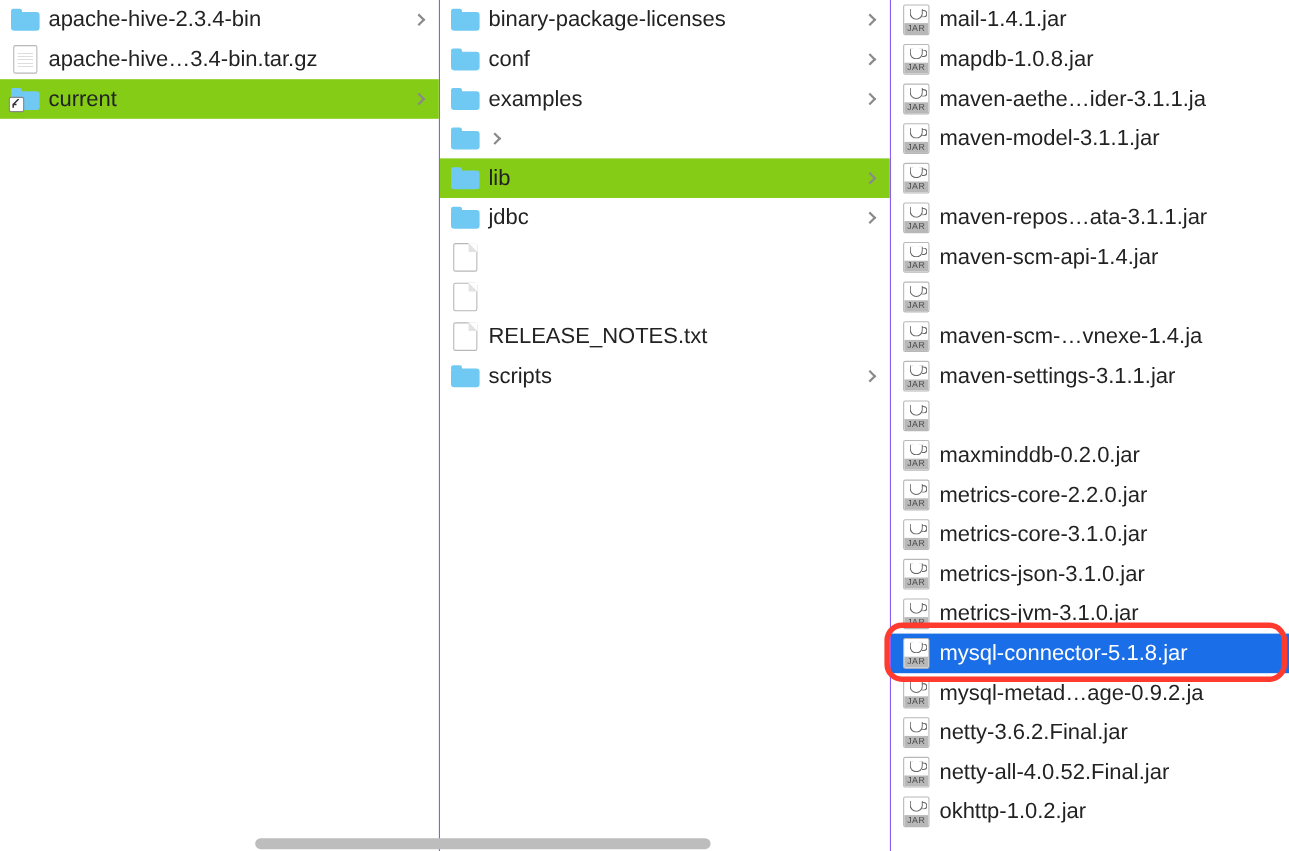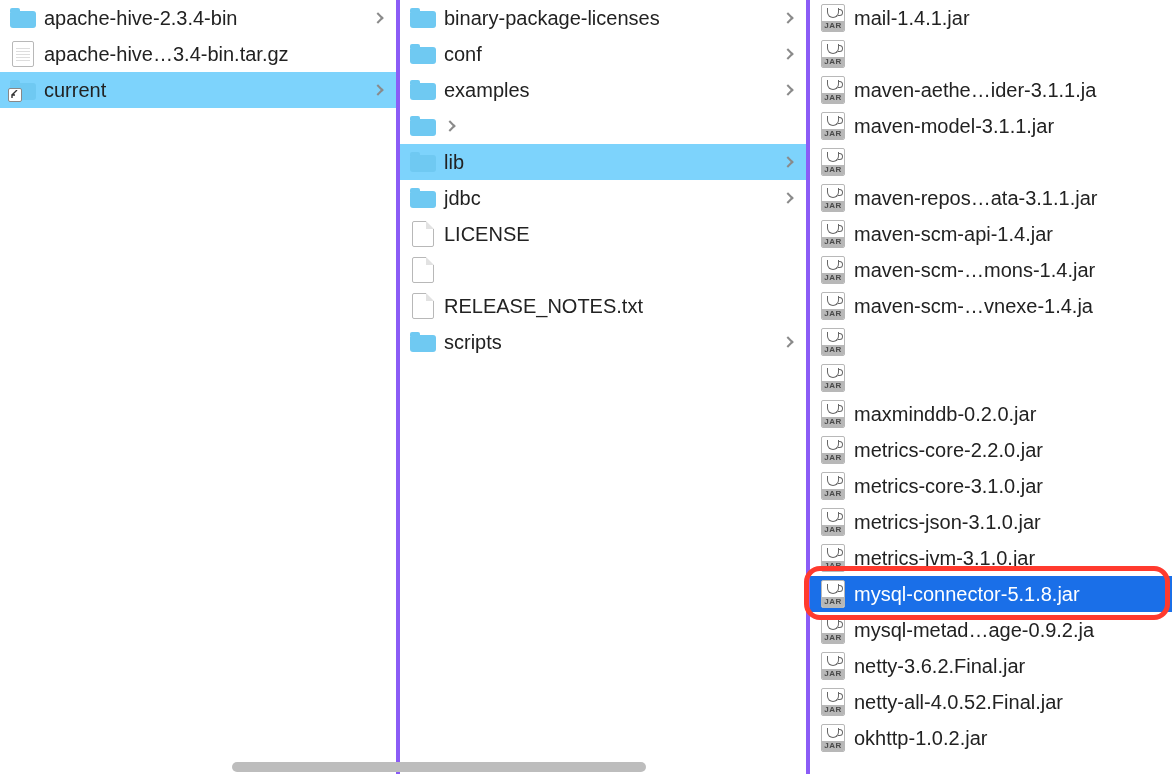--- a/index.html
+++ b/index.html
@@ -13,21 +13,21 @@
   }
   .columns {
     display: flex;
     flex-direction: row;
     width: 100%;
     height: 100%;
   }
   .col {
     flex: 0 0 auto;
     height: 100%;
-    border-right: 4px solid #8b5cf6;
+    border-right: 1px solid #8b5cf6;
     overflow: hidden;
     position: relative;
   }
   .col1 { width: 400px; }
   .col2 { width: 410px; }
   .col3 { width: 362px; border-right: none; }
   .row {
     display: flex;
     align-items: center;
     height: 36px;
@@ -51,21 +51,21 @@
     padding-left: 4px;
   }
   .row .arrow-slot {
     width: 20px;
     flex: 0 0 auto;
     display: flex;
     align-items: center;
     justify-content: center;
   }
   .row.path-selected {
-    background: #7dd3fc;
+    background: #84cc16;
   }
   .row.active-selected {
     background: #1a6fe8;
     color: #fff;
   }
   
   .folder-ico {
     width: 26px; height: 20px; position: relative;
   }
   .folder-ico::before {
@@ -148,21 +148,21 @@
     border:1.5px solid #676767;
     border-left:none;
     border-radius:0 4px 4px 0;
   }
   .jar-ico .jarlabel {
     position:absolute; left:0; right:0; bottom:0;
     height:10px;
     background:#b8b8b8;
     color:#4a4a4a;
     font-size:8px;
-    font-weight:700;
+    font-weight:400;
     letter-spacing:.5px;
     text-align:center;
     line-height:10px;
   }
   
   .chevron {
     width: 8px; height: 8px;
     border-right: 2px solid #8a8a8a;
     border-bottom: 2px solid #8a8a8a;
     transform: rotate(-45deg);
@@ -279,21 +279,20 @@
         <span class="arrow-slot">
           <div class="chevron"></div>
         </span>
       </div>
       <div class="row">
         <div class="icon-slot">
           <div class="file-ico">
             <div class="corner"></div>
           </div>
         </div>
-        <span class="label">LICENSE</span>
         <span class="arrow-slot"></span>
       </div>
       <div class="row">
         <div class="icon-slot">
           <div class="file-ico">
             <div class="corner"></div>
           </div>
         </div>
         <span class="arrow-slot"></span>
       </div>
@@ -327,20 +326,21 @@
         <span class="label">mail-1.4.1.jar</span>
         <span class="arrow-slot"></span>
       </div>
       <div class="row">
         <div class="icon-slot">
           <div class="jar-ico">
             <div class="cup"></div>
             <div class="jarlabel">JAR</div>
           </div>
         </div>
+        <span class="label">mapdb-1.0.8.jar</span>
         <span class="arrow-slot"></span>
       </div>
       <div class="row">
         <div class="icon-slot">
           <div class="jar-ico">
             <div class="cup"></div>
             <div class="jarlabel">JAR</div>
           </div>
         </div>
         <span class="label">maven-aethe…ider-3.1.1.ja</span>
@@ -385,40 +385,40 @@
         <span class="label">maven-scm-api-1.4.jar</span>
         <span class="arrow-slot"></span>
       </div>
       <div class="row">
         <div class="icon-slot">
           <div class="jar-ico">
             <div class="cup"></div>
             <div class="jarlabel">JAR</div>
           </div>
         </div>
-        <span class="label">maven-scm-…mons-1.4.jar</span>
         <span class="arrow-slot"></span>
       </div>
       <div class="row">
         <div class="icon-slot">
           <div class="jar-ico">
             <div class="cup"></div>
             <div class="jarlabel">JAR</div>
           </div>
         </div>
         <span class="label">maven-scm-…vnexe-1.4.ja</span>
         <span class="arrow-slot"></span>
       </div>
       <div class="row">
         <div class="icon-slot">
           <div class="jar-ico">
             <div class="cup"></div>
             <div class="jarlabel">JAR</div>
           </div>
         </div>
+        <span class="label">maven-settings-3.1.1.jar</span>
         <span class="arrow-slot"></span>
       </div>
       <div class="row">
         <div class="icon-slot">
           <div class="jar-ico">
             <div class="cup"></div>
             <div class="jarlabel">JAR</div>
           </div>
         </div>
         <span class="arrow-slot"></span>

